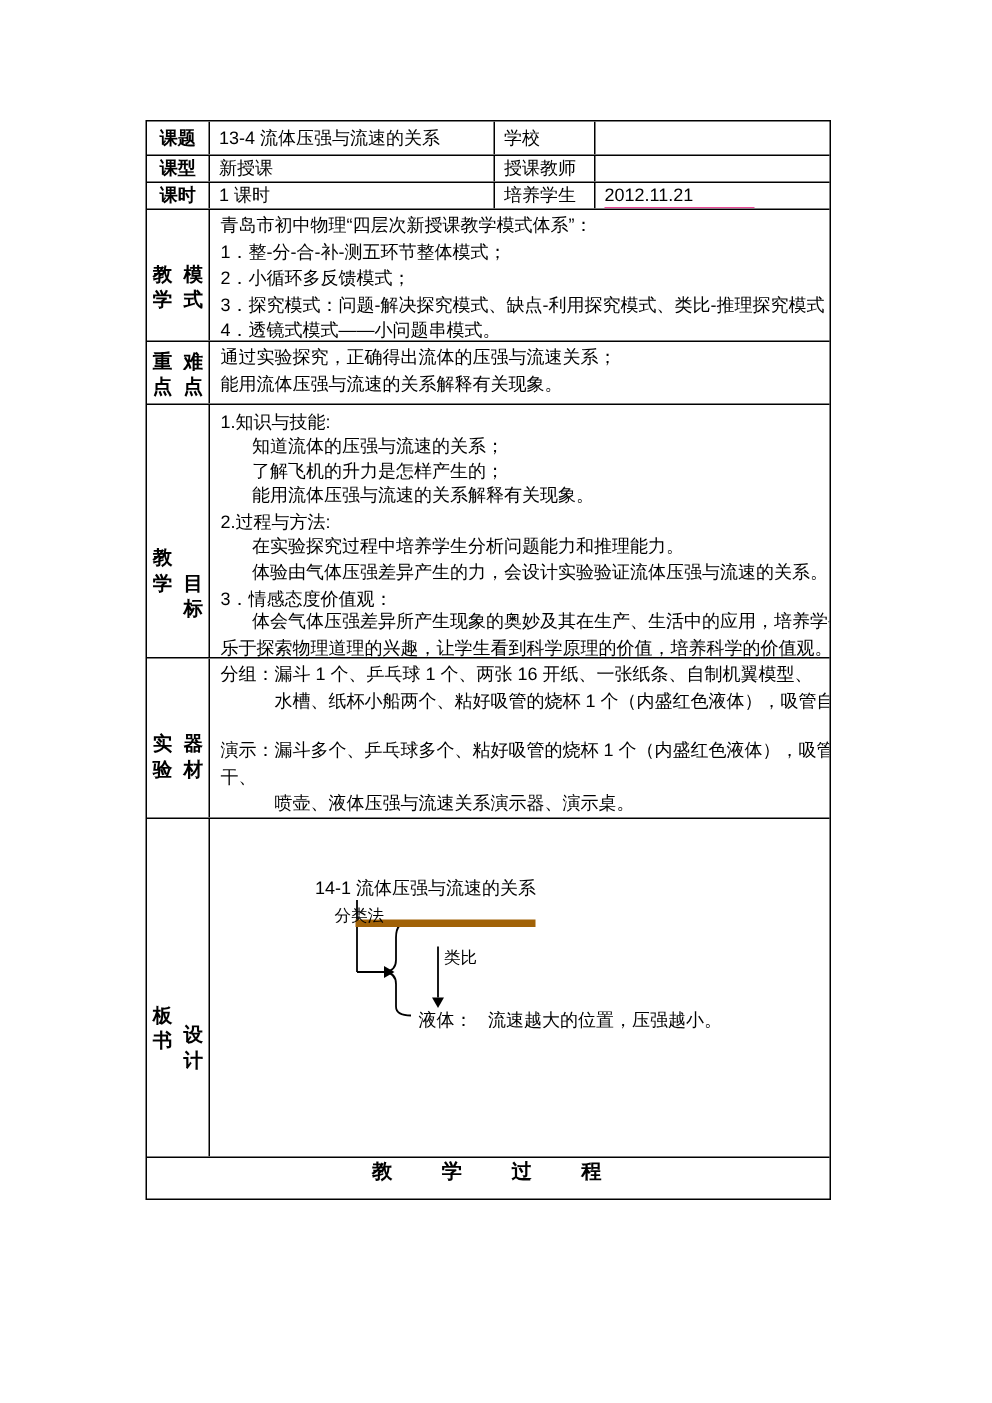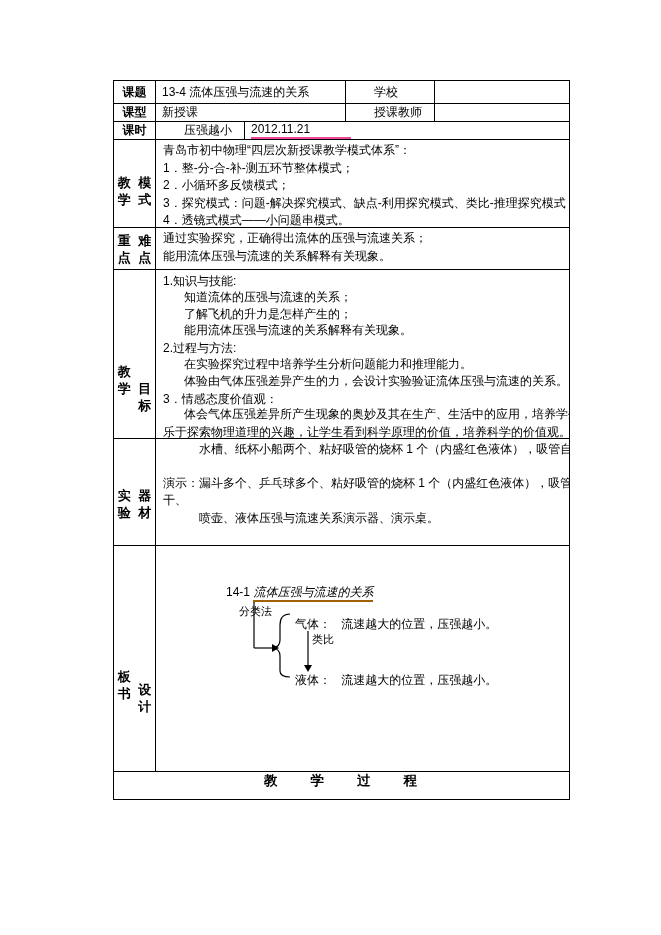--- a/index.html
+++ b/index.html
@@ -4,64 +4,64 @@
 <style>
   * { box-sizing: border-box; margin: 0; padding: 0; }
   html, body {
     width: 661px; height: 935px;
     background: #ffffff;
     font-family: "Liberation Sans", "DejaVu Sans", sans-serif;
     color: #000;
   }
   .doc-table {
     position: absolute;
-    left: 113px; top: 80px;
+    left: 97px; top: 80px;
     width: 457px;
     border: 1px solid #000;
     background: #fff;
   }
   .row { display: flex; border-bottom: 1px solid #000; overflow: hidden; }
   .row:last-child { border-bottom: none; }
   .cell { border-right: 1px solid #000; overflow: hidden; }
   .cell:last-child { border-right: none; }
 
   .r1 { height: 23px; } .r2 { height: 18px; } .r3 { height: 18px; }
   .r4 { height: 88px; } .r5 { height: 42px; justify-content: space-between; } .r6 { height: 169px; }
   .r7 { height: 107px; } .r8 { height: 226px; } .r9 { height: 27px; }
 
   .lab  { width: 42px; font-weight: bold; font-size: 13px; text-align: center; }
   .val  { width: 190px; }
-  .lab2 { width: 67px; margin-left: 22px; }
+  .lab2 { width: 67px; }
   .val2 { flex: 1; }
 
   .hcell { display: flex; align-items: center; padding: 0 6px; font-size: 12px; white-space: nowrap; }
   .hlab  { justify-content: center; padding: 0 2px; }
 
   .seclab { display: flex; flex-direction: row; align-items: center; line-height: 17px; }
   .pt14 { padding-top: 14px; }
   .pt1  { padding-top: 1px;  }
   .pt52 { padding-top: 52px; }
   .pt23 { padding-top: 23px; }
   .gap33 { margin-top: 33px; }
   .gap22 { margin-top: 26px; }
 
   .content { flex: 1; padding: 2px 7px 0 7px; font-size: 12px; line-height: 17.5px; }
   .content.tight { line-height: 16.8px; padding-top: 3px; }
   .line { white-space: nowrap; min-height: 16px; }
   .ind2 { padding-left: 21px; font-family: Liberation Mono, monospace; }
   .ind3 { padding-left: 36px; }
 
-  .date-field { display: inline-block; min-width: 100px; border-bottom: 3px solid #ec4899; padding-bottom: 1px; }
+  .date-field { display: inline-block; min-width: 100px; border-bottom: 1px solid #ec4899; padding-bottom: 1px; }
 
   
   .board-canvas { position: relative; flex: 1; font-size: 12px; }
   .board-canvas svg { position: absolute; left: 0; top: 0; pointer-events: none; }
   .bd-abs { position: absolute; white-space: nowrap; }
   .bd-title { left: 70px; top: 38px; }
-  .bd-title .u { border-bottom: 2px solid #a16207; padding-bottom: 1px; font-style: italic; }
+  .bd-title .u { border-bottom: 5px solid #a16207; padding-bottom: 14px; }
   .vtext { width: 13px; word-break: break-all; line-height: 12px; font-size: 11px; text-align: center; }
   .bd-method { left: 83px; top: 59px; }
   .bd-gas { left: 139px; top: 70px; }
   .bd-analogy { left: 156px; top: 87px; }
   .bd-liquid { left: 139px; top: 126px; }
   .bd-item-text { margin-left: 7px; }
 
   .process-row { display: flex; align-items: flex-start; justify-content: center;
                  font-weight: bold; font-size: 13.5px; letter-spacing: 2px; }
 </style>
@@ -79,21 +79,22 @@
 
   <div class="row r2">
     <div class="cell lab hcell hlab">课型</div>
     <div class="cell val hcell">新授课</div>
     <div class="cell lab2 hcell">授课教师</div>
     <div class="cell val2 hcell"></div>
   </div>
 
   <div class="row r3">
     <div class="cell lab hcell hlab">课时</div>
-    <div class="cell lab2 hcell">压强越小</div>
+    <div class="cell val hcell">1 课时</div>
+    <div class="cell lab2 hcell">培养学生</div>
     <div class="cell val2 hcell">
       <span class="date-field">2012.11.21</span>
     </div>
   </div>
 
   <div class="row r4">
     <div class="cell lab seclab pt14">
       <span>教学</span>
       <span>模式</span>
     </div>
@@ -135,20 +136,21 @@
       <div class="line">乐于探索物理道理的兴趣，让学生看到科学原理的价值，培养科学的价值观。</div>
     </div>
   </div>
 
   <div class="row r7">
     <div class="cell lab seclab pt23">
       <span>实验</span>
       <span>器材</span>
     </div>
     <div class="cell content">
+      <div class="line">分组：漏斗 1 个、乒乓球 1 个、两张 16 开纸、一张纸条、自制机翼模型、</div>
       <div class="line ind3">水槽、纸杯小船两个、粘好吸管的烧杯 1 个（内盛红色液体），吸管自备、</div>
       <div class="line"></div>
       <div class="line">演示：漏斗多个、乒乓球多个、粘好吸管的烧杯 1 个（内盛红色液体），吸管若</div>
       <div class="line">干、</div>
       <div class="line ind3">喷壶、液体压强与流速关系演示器、演示桌。</div>
     </div>
   </div>
 
   <div class="row r8">
     <div class="cell lab seclab pt52">
@@ -162,24 +164,20 @@
         <polygon points="116,98 116,106 123,102" fill="#000"></polygon>
         <path d="M134,68 Q124,68 124,79 L124,94 Q124,101 117,102 Q124,103 124,110 L124,125 Q124,131 134,131" fill="none" stroke="#000" stroke-width="1.2"></path>
         <line x1="152" y1="85" x2="152" y2="119" stroke="#000" stroke-width="1.2"></line>
         <polygon points="148,119 156,119 152,126" fill="#000"></polygon>
       </svg>
       <div class="bd-abs bd-title">
         <span>14-1</span>
         <span class="u">流体压强与流速的关系</span>
       </div>
       <div class="bd-abs bd-method vtext">分类法</div>
-      <div class="bd-abs bd-gas">
-        <span>气体：</span>
-        <span class="bd-item-text">流速越大的位置，压强越小。</span>
-      </div>
       <div class="bd-abs bd-analogy vtext">类比</div>
       <div class="bd-abs bd-liquid">
         <span>液体：</span>
         <span class="bd-item-text">流速越大的位置，压强越小。</span>
       </div>
     </div>
   </div>
 
   <div class="row r9 process-row">
     <span>教　　学　　过　　程</span>

